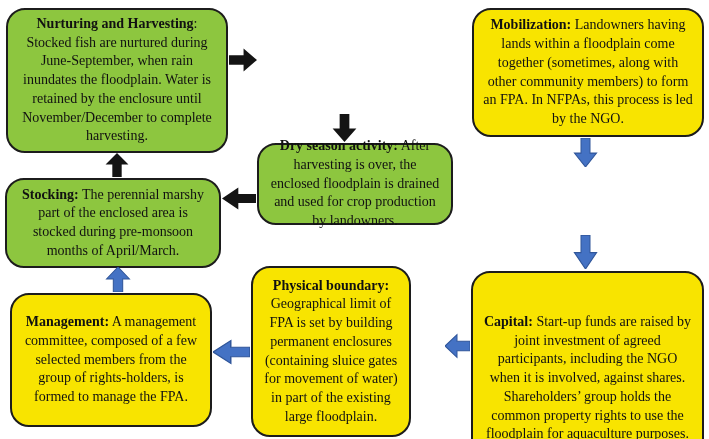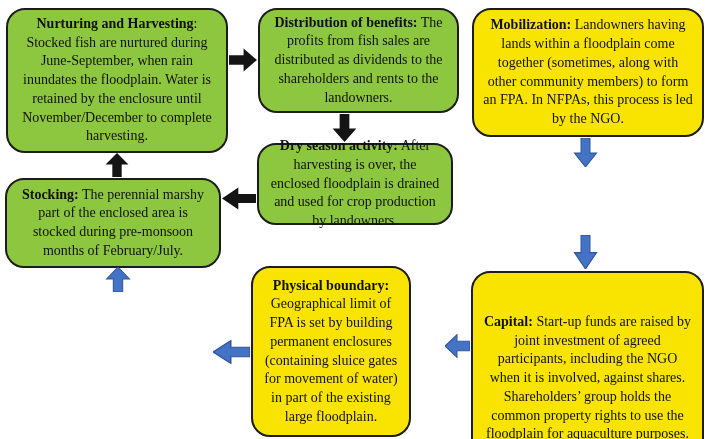--- a/index.html
+++ b/index.html
@@ -34,45 +34,45 @@
 </style>
 </head>
 <body>
 
 <div class="stage">
 
   <div class="box green" style="left:6px;top:8px;width:222px;height:145px;">
     <div><span class="t">Nurturing and Harvesting</span><span class="b">: Stocked fish are nurtured during June-September, when rain inundates the floodplain. Water is retained by the enclosure until November/December to complete harvesting.</span></div>
   </div>
 
-  <div class="box green" style="left:258px;top:8px;width:201px;height:105px;">
-    <div><span class="t">Distribution of benefits:</span><span class="b"> The profits from fish sales are distributed as dividends to the shareholders and rents to the landowners.</span></div>
-  </div>
 
   <div class="box yellow" style="left:472px;top:8px;width:232px;height:129px;">
     <div><span class="t">Mobilization:</span><span class="b"> Landowners having lands within a floodplain come together (sometimes, along with other community members) to form an FPA. In NFPAs, this process is led by the NGO.</span></div>
   </div>
 
 
   <div class="box green" style="left:5px;top:178px;width:216px;height:90px;">
-    <div><span class="t">Stocking:</span><span class="b"> The perennial marshy part of the enclosed area is stocked during pre-monsoon months of February/July.</span></div>
+    <div><span class="t">Stocking:</span><span class="b"> The perennial marshy part of the enclosed area is stocked during pre-monsoon months of April/March.</span></div>
   </div>
 
   <div class="box green" style="left:257px;top:143px;width:196px;height:82px;">
     <div><span class="t">Dry season activity:</span><span class="b"> After harvesting is over, the enclosed floodplain is drained and used for crop production by landowners.</span></div>
   </div>
 
   <div class="box yellow" style="left:471px;top:271px;width:233px;height:215px;">
     <div><span class="t">Capital:</span><span class="b"> Start-up funds are raised by joint investment of agreed participants, including the NGO when it is involved, against shares. Shareholders’ group holds the common property rights to use the floodplain for aquaculture purposes.</span></div>
   </div>
 
   <div class="box yellow" style="left:251px;top:266px;width:160px;height:171px;">
     <div><span class="t">Physical boundary:</span><span class="b"> Geographical limit of FPA is set by building permanent enclosures (containing sluice gates for movement of water) in part of the existing large floodplain.</span></div>
   </div>
 
+  <div class="box yellow" style="left:10px;top:293px;width:202px;height:134px;">
+    <div><span class="t">Management:</span><span class="b"> A management committee, composed of a few selected members from the group of rights-holders, is formed to manage the FPA.</span></div>
+  </div>
 
   <span class="arrow black" style="left:229px;top:47px;width:28px;height:26px;">
     <svg viewBox="0 0 100 100" preserveAspectRatio="none">
         <polygon points="0,32 52,32 52,6 100,50 52,94 52,68 0,68"></polygon>
       </svg>
   </span>
   <span class="arrow black" style="left:331px;top:114px;width:27px;height:28px;">
     <svg viewBox="0 0 100 100" preserveAspectRatio="none">
         <polygon points="32,0 32,52 6,52 50,100 94,52 68,52 68,0"></polygon>
       </svg>

